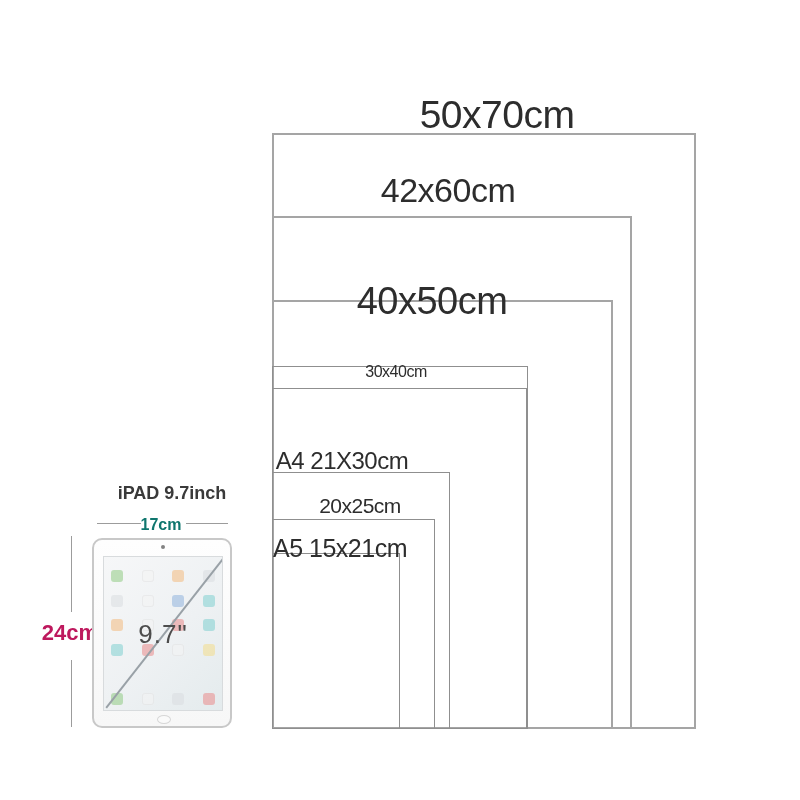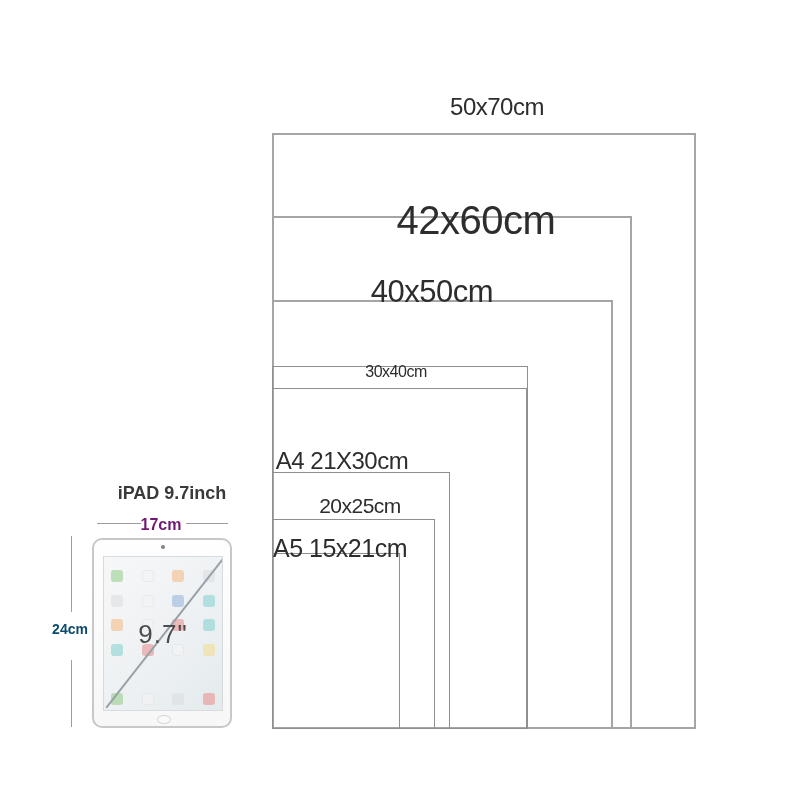--- a/index.html
+++ b/index.html
@@ -30,49 +30,49 @@
   .f7 { left: 272px; top: 553px; width: 128px; height: 176px; }
 
   .size-label {
     position: absolute;
     transform: translateX(-50%);
     color: #2d2d2d;
     white-space: nowrap;
     line-height: 1;
     letter-spacing: -0.5px;
   }
-  .l0 { left: 497px; top:  95px; font-size: 24px; }
-  .l1 { left: 476px; top: 173px; font-size: 40px; margin-top: 27px; }
-  .l2 { left: 432px; top: 276px; font-size: 31px; }
+  .l0 { left: 497px; top:  95px; font-size: 39px; }
+  .l1 { left: 448px; top: 173px; font-size: 34px; }
+  .l2 { left: 432px; top: 282px; font-size: 38px; }
   .l3 { left: 406px; top: 332px; font-size: 27px; }
   .l4 { left: 396px; top: 364px; font-size: 16px; }
   .l5 { left: 342px; top: 449px; font-size: 24px; }
   .l6 { left: 360px; top: 495px; font-size: 21px; }
   .l7 { left: 340px; top: 536px; font-size: 25px; }
 
   
   .ipad-title {
     position: absolute;
     left: 172px; top: 484px;
     transform: translateX(-50%);
     font-size: 18px; font-weight: bold; color: #3a3a3a;
     white-space: nowrap; line-height: 1;
   }
   .w-label {
     position: absolute;
     left: 161px; top: 517px;
     transform: translateX(-50%);
-    font-size: 16px; font-weight: bold; color: #701a75;
+    font-size: 16px; font-weight: bold; color: #0f766e;
     line-height: 1;
   }
   .h-label {
     position: absolute;
     left: 70px; top: 622px;
     transform: translateX(-50%);
-    font-size: 14px; font-weight: bold; color: #0c4a6e;
+    font-size: 22px; font-weight: bold; color: #be185d;
     line-height: 1;
   }
   .measure-line { position: absolute; background: #9c9c9c; }
   .wl-left  { left:  97px; top: 523px; width: 44px; height: 1px; }
   .wl-right { left: 186px; top: 523px; width: 42px; height: 1px; }
   .hl-top    { left: 71px; top: 536px; width: 1px; height: 76px; }
   .hl-bottom { left: 71px; top: 660px; width: 1px; height: 67px; }
 
   .ipad-body {
     position: absolute;

